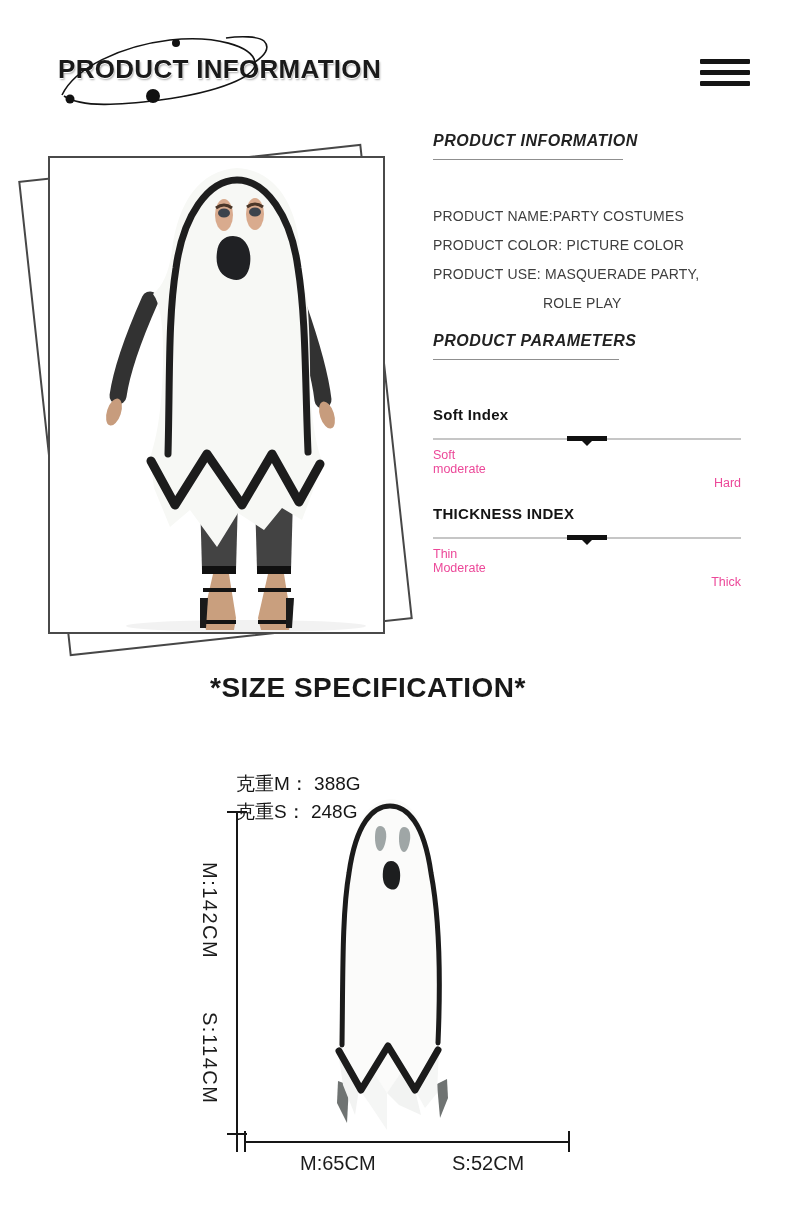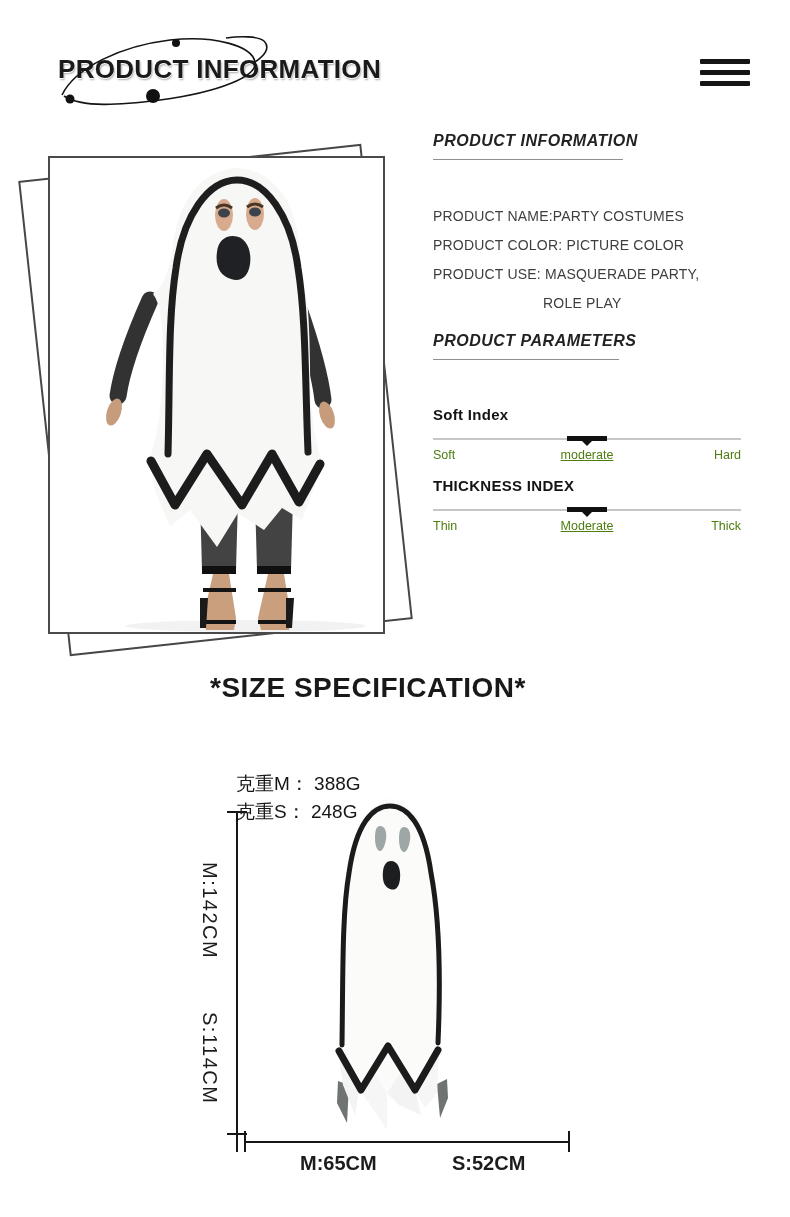--- a/index.html
+++ b/index.html
@@ -45,37 +45,37 @@
   .slider-group{margin-top:0;}
   .slider-group + .slider-group{margin-top:15px;}
   .slider-title{font-size:15px;font-weight:700;color:#141414;letter-spacing:.3px;line-height:18px;}
   .track{position:relative;height:6px;margin-top:12px;}
   .track .line{position:absolute;left:0;right:0;top:2px;height:2px;background:#c6c6c6;}
   .track .seg{position:absolute;left:50%;margin-left:-20px;top:0;width:40px;height:5px;background:#111;}
   .track .seg:after{
     content:"";position:absolute;left:50%;margin-left:-5px;top:5px;
     border-left:5px solid transparent;border-right:5px solid transparent;border-top:5px solid #111;
   }
-  .slider-labels{display:flex;margin-top:6px;font-size:12.5px;color:#4d7c0f;}
+  .slider-labels{display:flex;margin-top:6px;font-size:12.5px;color:#ec4899;flex-direction:column;}
   .slider-labels .l{flex:1;text-align:left;}
-  .slider-labels .c{flex:1;text-align:center;text-decoration:underline;}
+  .slider-labels .c{flex:1;}
   .slider-labels .r{flex:1;text-align:right;white-space:nowrap;}
   
   .size-heading{
     position:absolute;left:0;top:672px;width:736px;text-align:center;
     font-size:28px;font-weight:600;letter-spacing:.5px;color:#191919;white-space:nowrap;
   }
   .weights{position:absolute;left:236px;top:726px;font-size:19px;color:#161616;line-height:28px;margin-top:44px;}
   
   .dim{position:absolute;background:#161616;}
   .v-label{
     position:absolute;writing-mode:vertical-rl;text-orientation:mixed;
     font-size:20px;color:#1c1c1c;letter-spacing:1.5px;white-space:nowrap;
   }
-  .h-label{position:absolute;font-size:20px;color:#1c1c1c;white-space:nowrap;font-weight:bold;}
+  .h-label{position:absolute;font-size:20px;color:#1c1c1c;white-space:nowrap;}
   .ghost-diagram{position:absolute;left:325px;top:793px;}
 </style>
 </head>
 <body>
 
 <svg class="orbit" width="250" height="90" viewBox="0 0 250 90">
   <path d="M 22 67 C 35 40, 80 18, 130 12 C 175 7, 212 18, 215 34 C 218 48, 180 64, 120 72 C 80 77, 42 80, 24 68" fill="none" stroke="#141414" stroke-width="1.6"></path>
   <path d="M 215 34 C 224 28, 231 20, 224 13 C 218 8, 200 8, 186 10" fill="none" stroke="#141414" stroke-width="1.6"></path>
   <circle cx="136" cy="15" r="4" fill="#111"></circle>
   <circle cx="113" cy="68" r="7" fill="#111"></circle>

